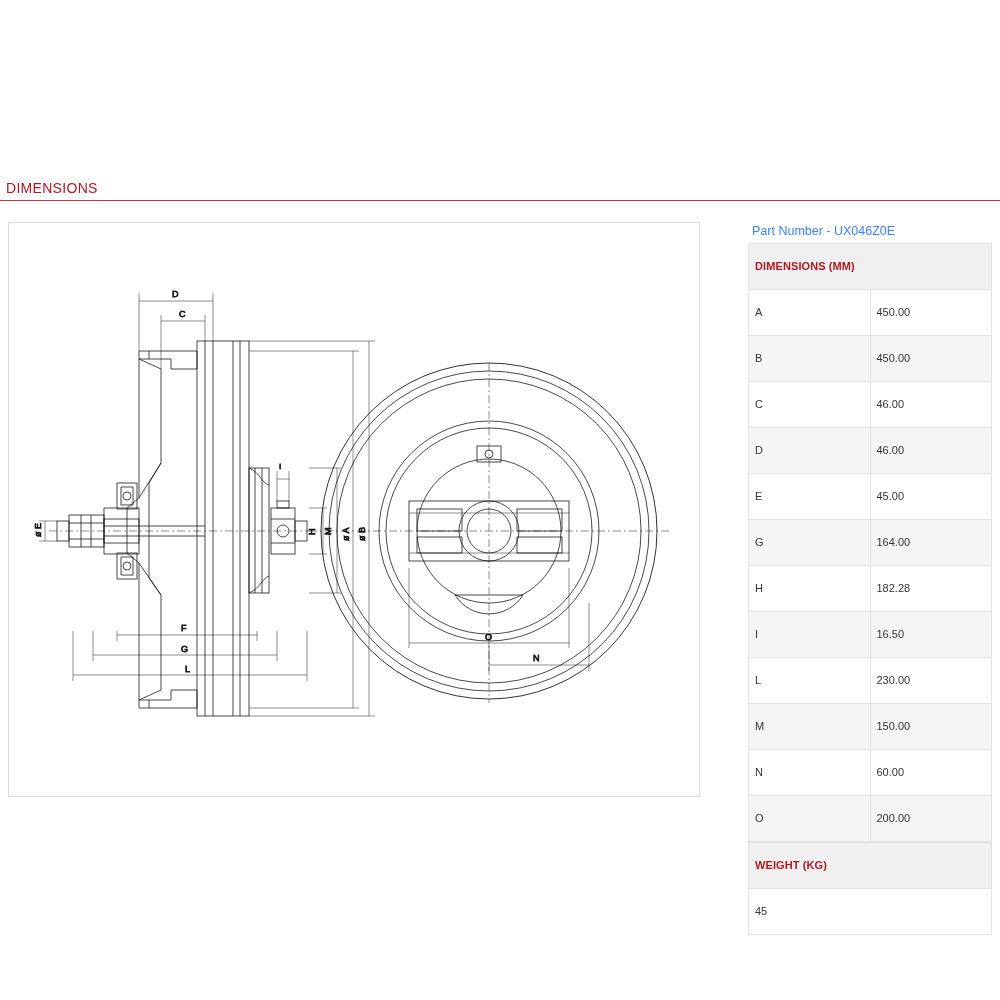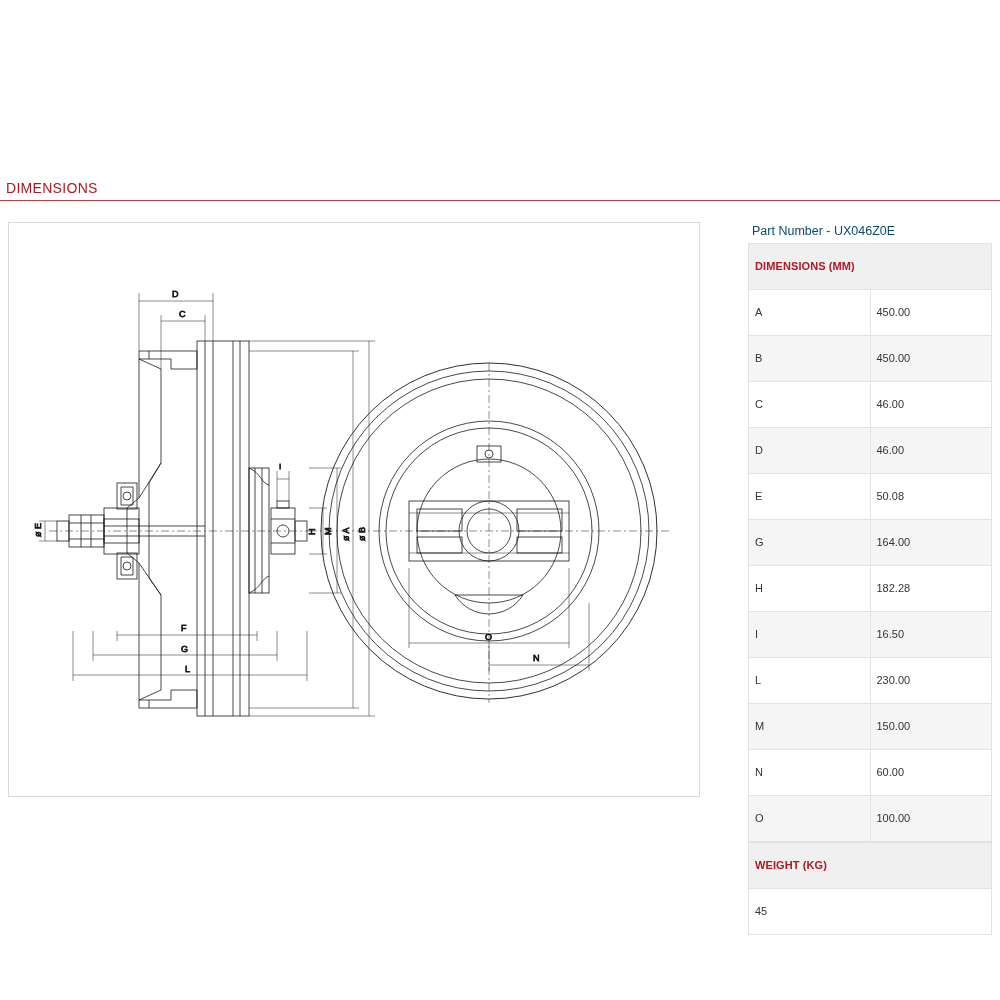--- a/index.html
+++ b/index.html
@@ -60,21 +60,21 @@
 
   
   .spec-wrap {
     position: absolute;
     left: 748px;
     top: 222px;
     width: 244px;
   }
   .part-number {
     font-size: 12.5px;
-    color: #0c4a6e;
+    color: #3b82f6;
     padding: 2px 2px 5px 4px;
   }
   table.spec {
     width: 244px;
     border-collapse: collapse;
     font-size: 11px;
     color: #333333;
     table-layout: fixed;
   }
   table.spec td {
@@ -296,21 +296,21 @@
         <tr>
           <td class="key dim-label">C</td>
           <td>46.00</td>
         </tr>
         <tr class="alt">
           <td class="key dim-label">D</td>
           <td>46.00</td>
         </tr>
         <tr>
           <td class="key dim-label">E</td>
-          <td>50.08</td>
+          <td>45.00</td>
         </tr>
         <tr class="alt">
           <td class="key dim-label">G</td>
           <td>164.00</td>
         </tr>
         <tr>
           <td class="key dim-label">H</td>
           <td>182.28</td>
         </tr>
         <tr class="alt">
@@ -324,21 +324,21 @@
         <tr class="alt">
           <td class="key dim-label">M</td>
           <td>150.00</td>
         </tr>
         <tr>
           <td class="key dim-label">N</td>
           <td>60.00</td>
         </tr>
         <tr class="alt">
           <td class="key dim-label">O</td>
-          <td>100.00</td>
+          <td>200.00</td>
         </tr>
       </tbody>
     </table>
 
     <table class="spec weight-table">
       <tbody>
         <tr>
           <td class="hdr" colspan="2">WEIGHT (KG)</td>
         </tr>
         <tr>

